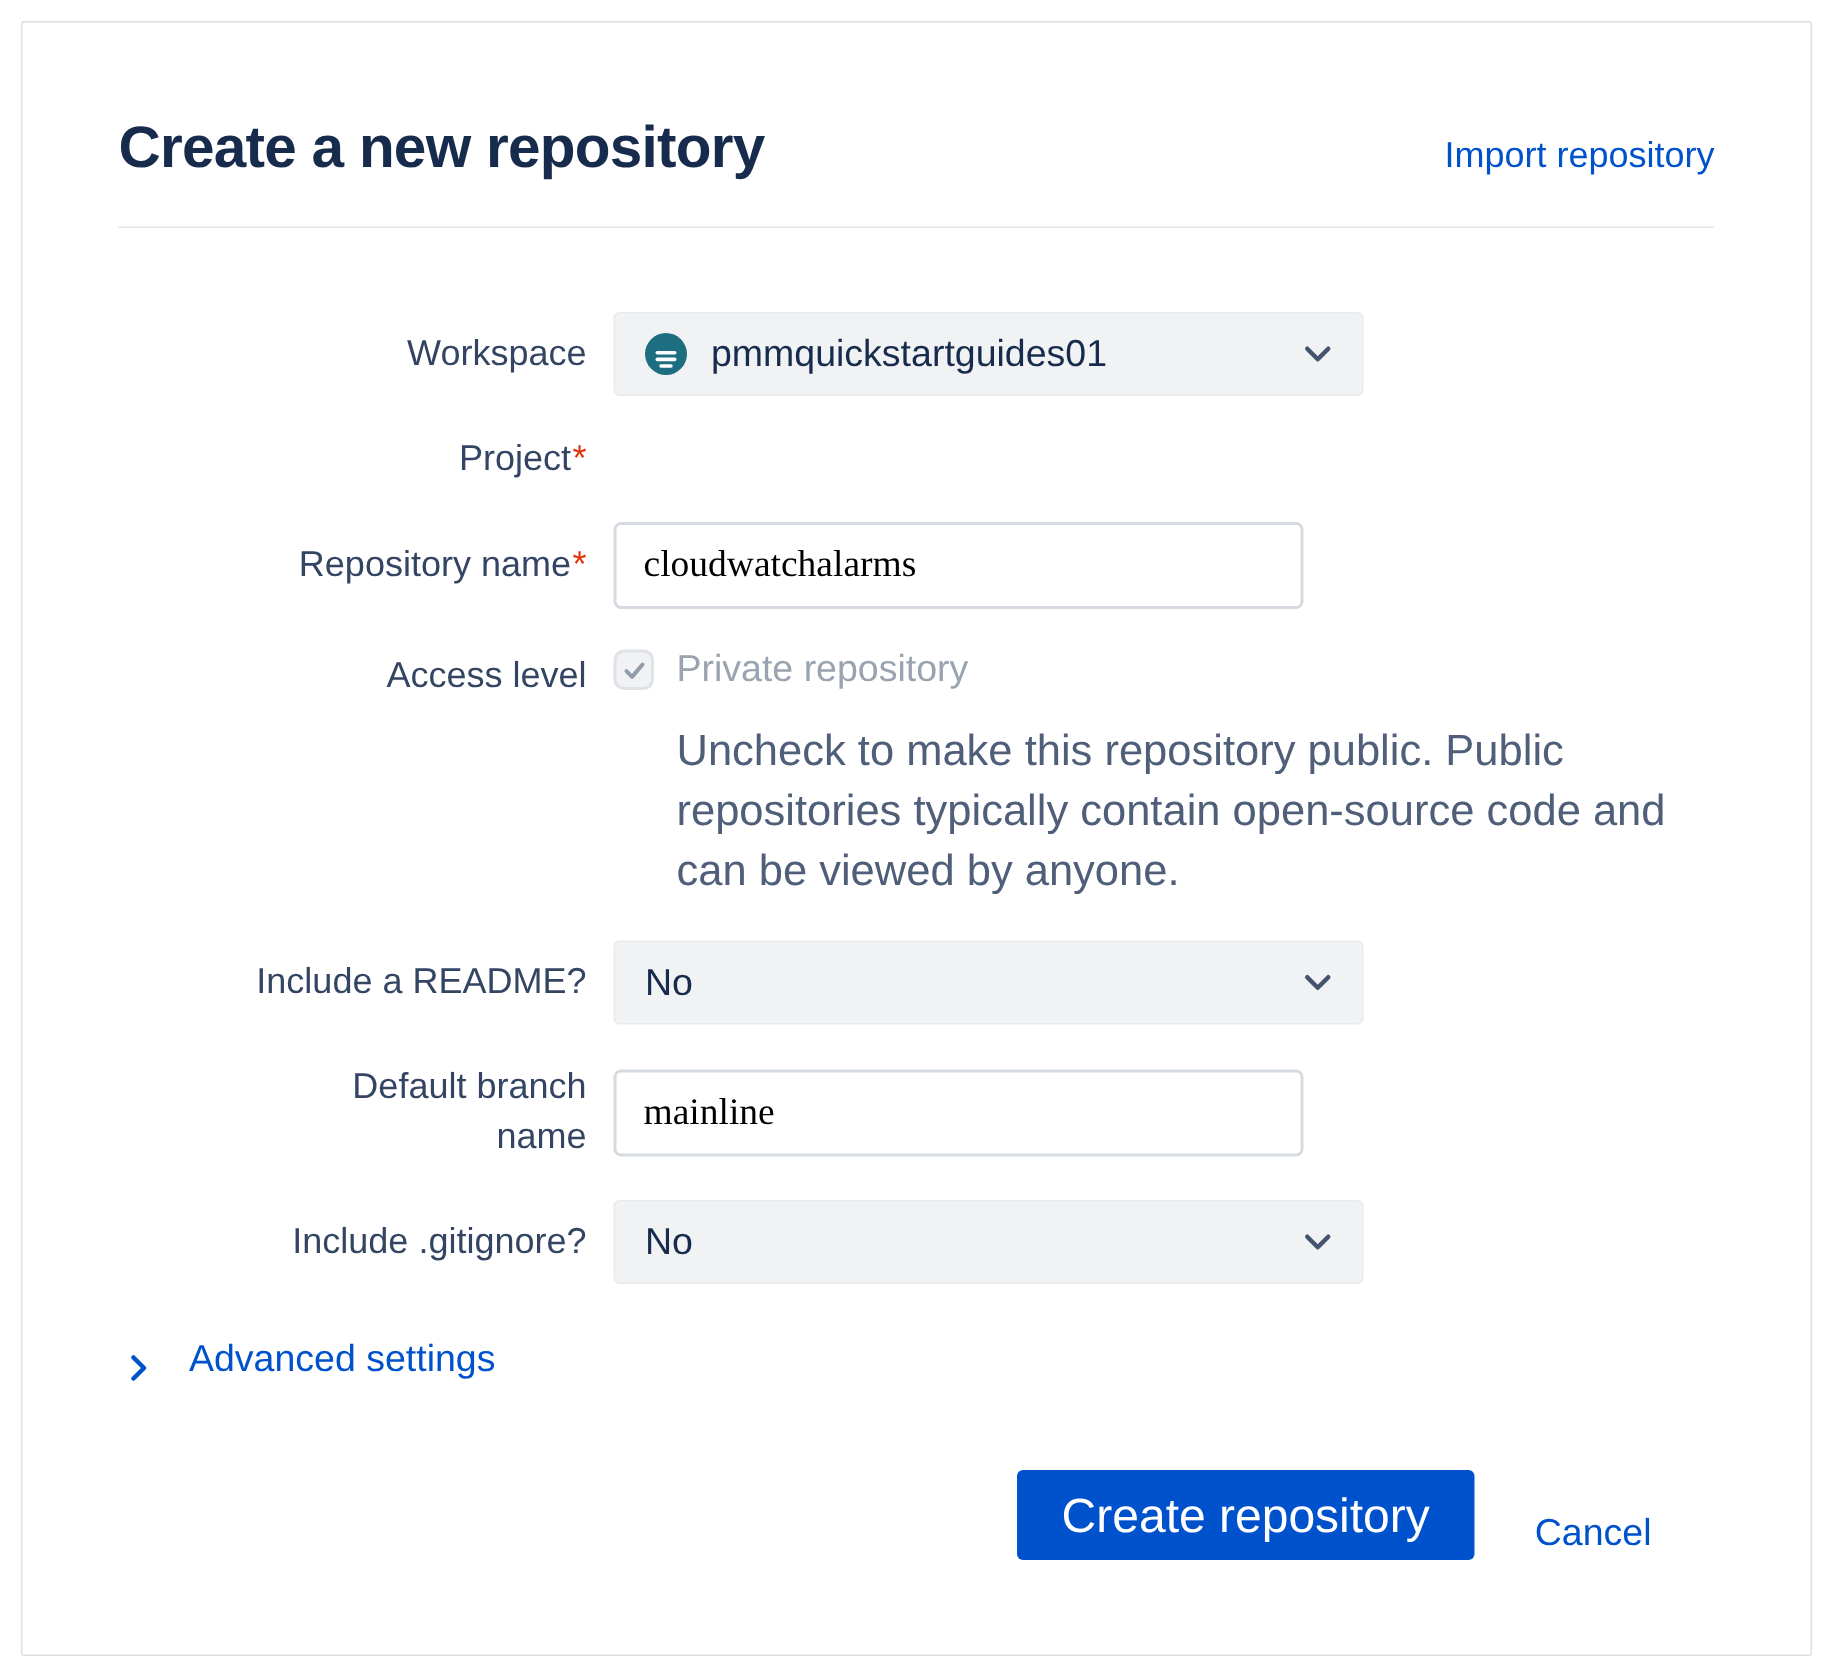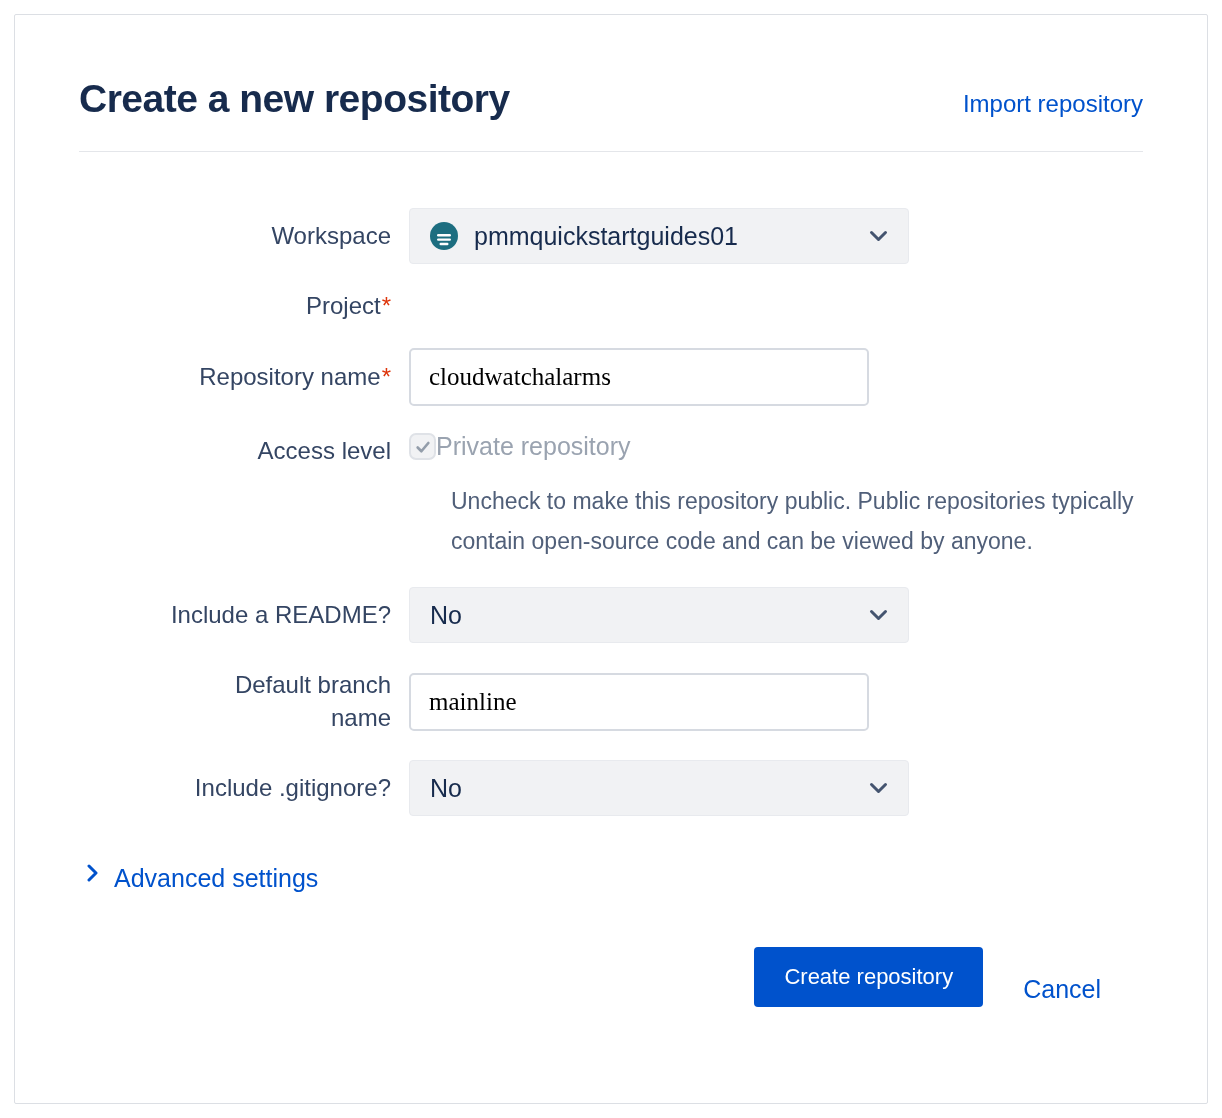--- a/index.html
+++ b/index.html
@@ -92,51 +92,51 @@
     border-radius: 5px;
     font-size: 25px;
     color: #000000;
     padding: 0 18px;
     font-family: Liberation Serif, serif;
     outline: none;
   }
   .checkbox-line {
     display: flex;
     align-items: center;
-    gap: 0;
+    gap: 15px;
   }
   .checkbox {
     width: 27px; height: 27px;
     background: #F1F2F4;
     border: 2px solid #dfe2e7;
     border-radius: 7px;
     display: flex;
     align-items: center;
     justify-content: center;
     cursor: default;
     flex: none;
   }
   .checkbox-label {
     font-size: 25px;
     color: #9aa3b0;
   }
   .help-text {
     margin-top: 20px;
     margin-left: 42px;
     max-width: 690px;
-    font-size: 23px;
+    font-size: 29px;
     line-height: 40px;
     color: #505f79;
   }
   .advanced {
-    margin-top: 22px;
+    margin-top: 10px;
     margin-left: 8px;
     display: inline-flex;
-    align-items: flex-start;
-    gap: 16px;
+    align-items: flex-end;
+    gap: 28px;
     cursor: pointer;
   }
   .advanced .adv-label {
     font-size: 25px;
     font-weight: 500;
     color: #0052CC;
   }
   .actions {
     margin-top: 54px;
     display: flex;
@@ -145,21 +145,21 @@
     gap: 40px;
     padding-right: 42px;
   }
   .btn-primary {
     height: 60px;
     padding: 0 30px;
     background: #0052CC;
     color: #ffffff;
     border: none;
     border-radius: 4px;
-    font-size: 22px;
+    font-size: 32px;
     font-family: "Liberation Sans", sans-serif;
     cursor: pointer;
   }
   .cancel-link {
     font-size: 25px;
     color: #0052CC;
     text-decoration: none;
     cursor: pointer;
     margin-top: 24px;
   }

